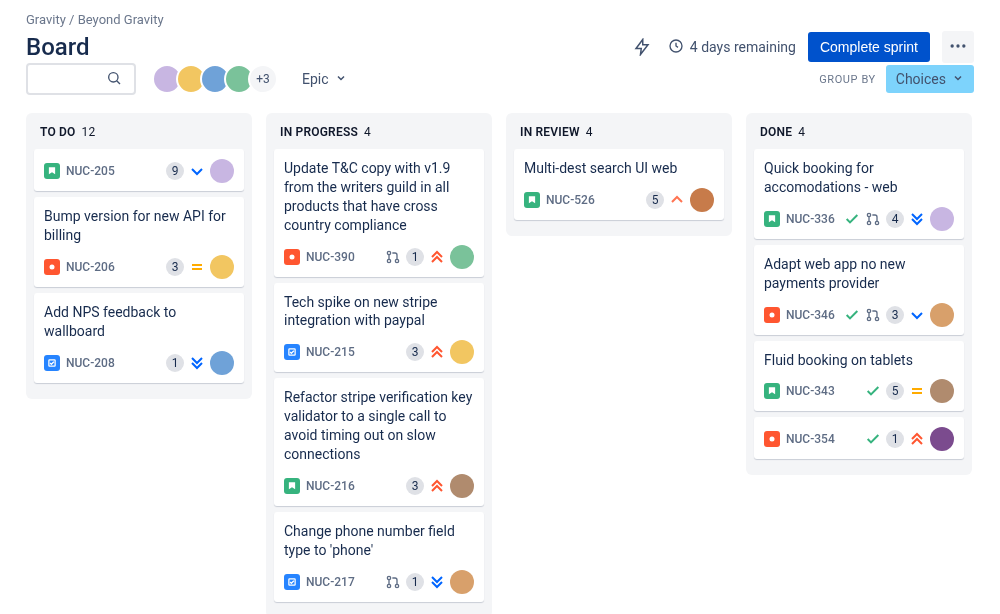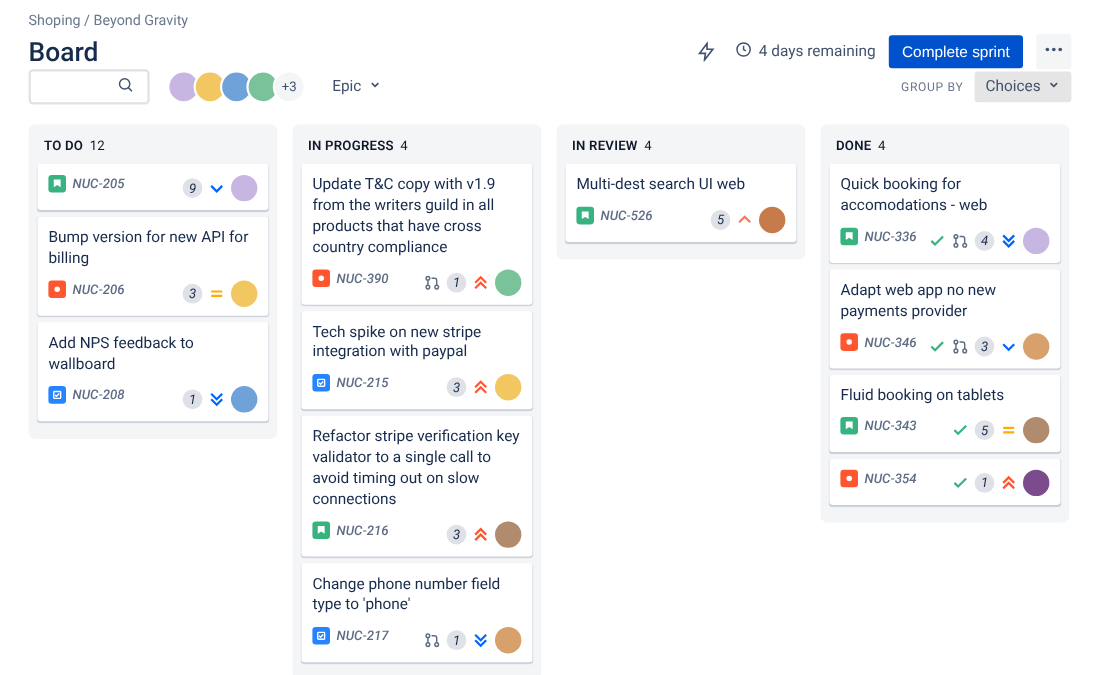--- a/index.html
+++ b/index.html
@@ -28,51 +28,51 @@
   .search-box { display:flex; align-items:center; width:110px; height:32px; border:2px solid #DFE1E6; border-radius:4px; padding:0 6px; background:#fff; }
   .search-box input { border:none; outline:none; width:72px; background:transparent; font-size:14px; }
   .search-box .mag { color:#42526E; }
   .avatars { display:flex; align-items:center; }
   .avatar { width:30px; height:30px; border-radius:50%; border:2px solid #fff; margin-left:-6px; background:#ccc; display:flex; align-items:center; justify-content:center; }
   .avatar:first-child { margin-left:0; }
   .avatar-more { background:#F4F5F7; color:#42526E; font-size:12px; }
   .epic-dd { display:flex; align-items:center; gap:6px; color:#42526E; font-size:14px; cursor:pointer; padding:6px 8px; border-radius:3px; }
   .controls-right { display:flex; align-items:center; gap:10px; }
   .groupby-label { font-size:11px; letter-spacing:0.6px; color:#6B778C; font-weight:400; }
-  .choices-dd { display:flex; align-items:center; gap:6px; background:#e5e5e5; padding:6px 10px; border-radius:3px; color:#42526E; font-size:14px; cursor:pointer; }
+  .choices-dd { display:flex; align-items:center; gap:6px; background:#7dd3fc; padding:6px 10px; border-radius:3px; color:#42526E; font-size:14px; cursor:pointer; }
 
   .board { display:flex; gap:14px; align-items:flex-start; }
   .column { background:#F4F5F7; border-radius:6px; width:226px; padding:10px 6px 10px 6px; flex-shrink:0; }
   .col-header { padding:2px 8px 10px 8px; font-size:12px; color:#0f172a; font-weight:600; letter-spacing:0.2px; }
   .col-header .count { margin-left:6px; font-weight:400; }
 
   .card { background:#fff; border-radius:3px; box-shadow:0 1px 1px rgba(9,30,66,0.18); padding:10px 10px 8px 10px; margin:0 2px 6px 2px; cursor:pointer; }
   .card-title { font-size:14px; color:#172B4D; line-height:1.35; margin-bottom:10px; }
-  .card-footer { display:flex; align-items:flex-start; justify-content:space-between;font-style:italic; }
+  .card-footer { display:flex; align-items:center; justify-content:space-between; }
   .card-left { display:flex; align-items:center; gap:6px; }
   .card-right { display:flex; align-items:center; gap:5px; }
   .issue-key { font-size:12px; color:#5E6C84; font-weight:500; }
   .type-icon { width:16px; height:16px; border-radius:3px; display:flex; align-items:center; justify-content:center; }
   .type-story { background:#36B37E; }
   .type-bug { background:#FF5630; }
   .type-task { background:#2684FF; }
   .type-icon svg { display:block; }
   .badge { background:#DFE1E6; color:#172B4D; font-size:12px; border-radius:10px; min-width:18px; height:18px; display:flex; align-items:center; justify-content:center; padding:0 5px; }
   .assignee { width:24px; height:24px; border-radius:50%; background:#ccc; }
   .priority { width:16px; height:16px; display:flex; align-items:center; justify-content:center; }
 
   .pull-icon { color:#5E6C84; display:flex; align-items:center; }
   .check-icon { color:#36B37E; display:flex; align-items:center; }
 
 </style>
 </head>
 <body>
 
 <div class="breadcrumb">
-  <span>Shoping</span>
+  <span>Gravity</span>
   <span> / </span>
   <span>Beyond Gravity</span>
 </div>
 
 <div class="header-row">
   <h1 class="page-title">Board</h1>
   <div class="header-right">
     <div class="icon-btn">
       <svg width="18" height="18" viewBox="0 0 24 24" fill="none" stroke="currentColor" stroke-width="2">
           <path d="M13 2 L4 14 L11 14 L10 22 L20 9 L13 9 Z"></path>

